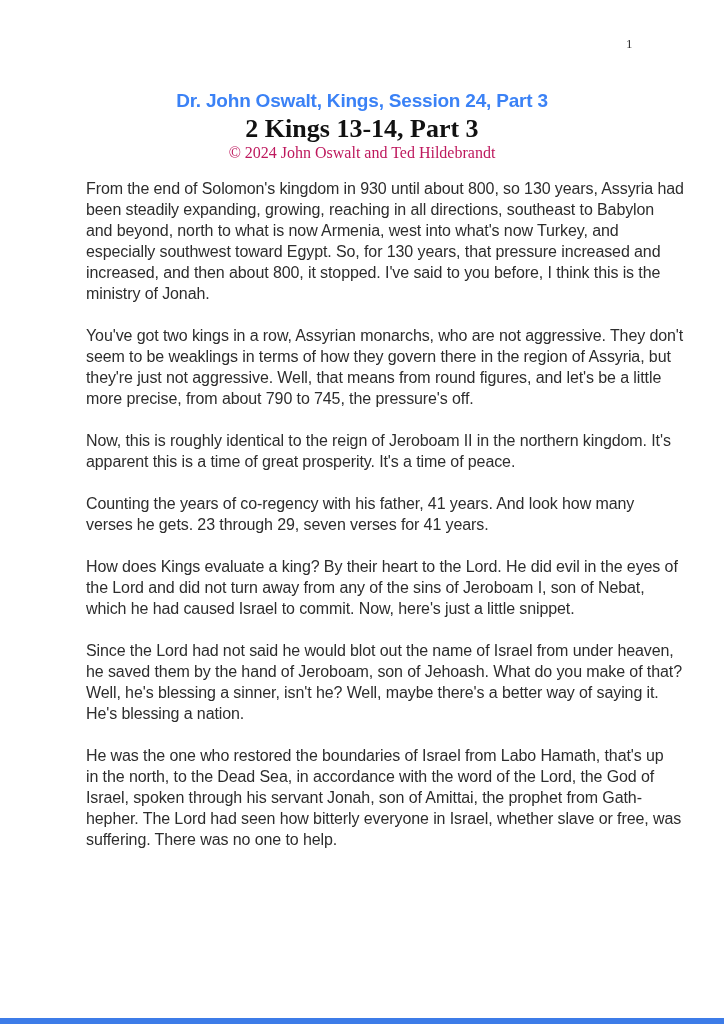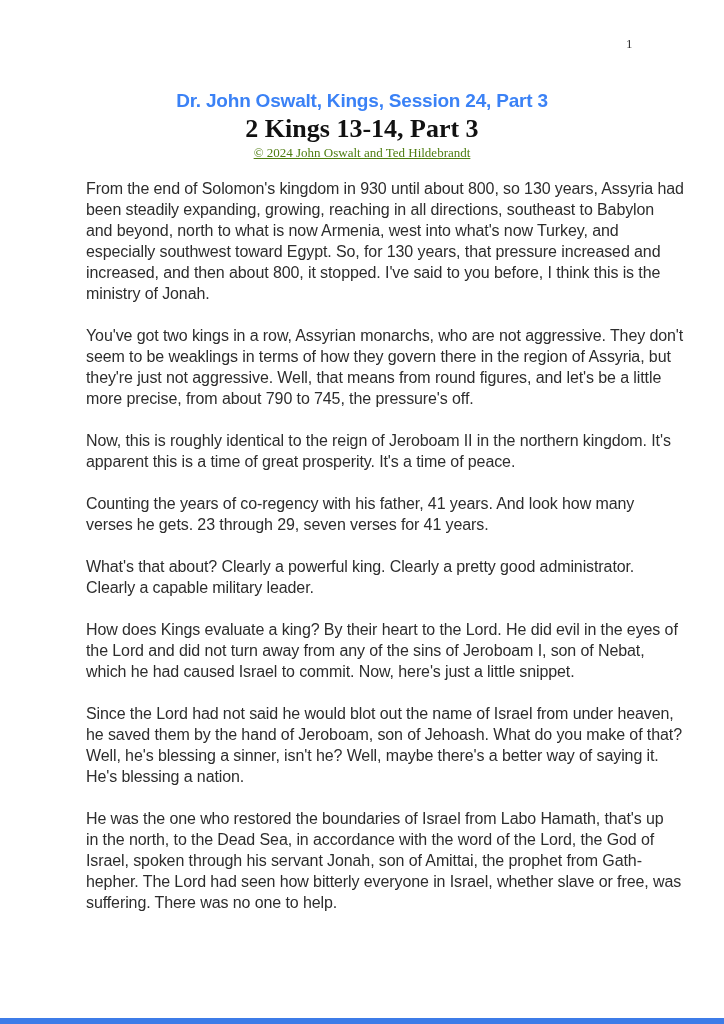--- a/index.html
+++ b/index.html
@@ -39,24 +39,23 @@
   }
   .title-sub {
     font-family: "Liberation Serif", serif;
     font-weight: bold;
     font-size: 26px;
     line-height: 29px;
     color: #111111;
   }
   .copyright {
     font-family: "Liberation Serif", serif;
-    font-size: 13px;
+    font-size: 16px;
     line-height: 20px;
-    color: #4d7c0f;
-    text-decoration: underline;
+    color: #be185d;
   }
   .content {
     margin: 15px 0 0 86px;
     width: 600px;
     font-family: "Liberation Sans", sans-serif;
     font-size: 16px;
     line-height: 21px;
     letter-spacing: -0.1px;
     color: #2d2d2d;
     text-align: left;
@@ -95,22 +94,20 @@
 increased, and then about 800, it stopped. I've said to you before, I think this is the
 ministry of Jonah.</p>
       <p>You've got two kings in a row, Assyrian monarchs, who are not aggressive. They don't
 seem to be weaklings in terms of how they govern there in the region of Assyria, but
 they're just not aggressive. Well, that means from round figures, and let's be a little
 more precise, from about 790 to 745, the pressure's off.</p>
       <p>Now, this is roughly identical to the reign of Jeroboam II in the northern kingdom. It's
 apparent this is a time of great prosperity. It's a time of peace.</p>
       <p>Counting the years of co-regency with his father, 41 years. And look how many
 verses he gets. 23 through 29, seven verses for 41 years.</p>
-      <p>What's that about? Clearly a powerful king. Clearly a pretty good administrator.
-Clearly a capable military leader.</p>
       <p>How does Kings evaluate a king? By their heart to the Lord. He did evil in the eyes of
 the Lord and did not turn away from any of the sins of Jeroboam I, son of Nebat,
 which he had caused Israel to commit. Now, here's just a little snippet.</p>
       <p>Since the Lord had not said he would blot out the name of Israel from under heaven,
 he saved them by the hand of Jeroboam, son of Jehoash. What do you make of that?
 Well, he's blessing a sinner, isn't he? Well, maybe there's a better way of saying it.
 He's blessing a nation.</p>
       <p>He was the one who restored the boundaries of Israel from Labo Hamath, that's up
 in the north, to the Dead Sea, in accordance with the word of the Lord, the God of
 Israel, spoken through his servant Jonah, son of Amittai, the prophet from Gath-

